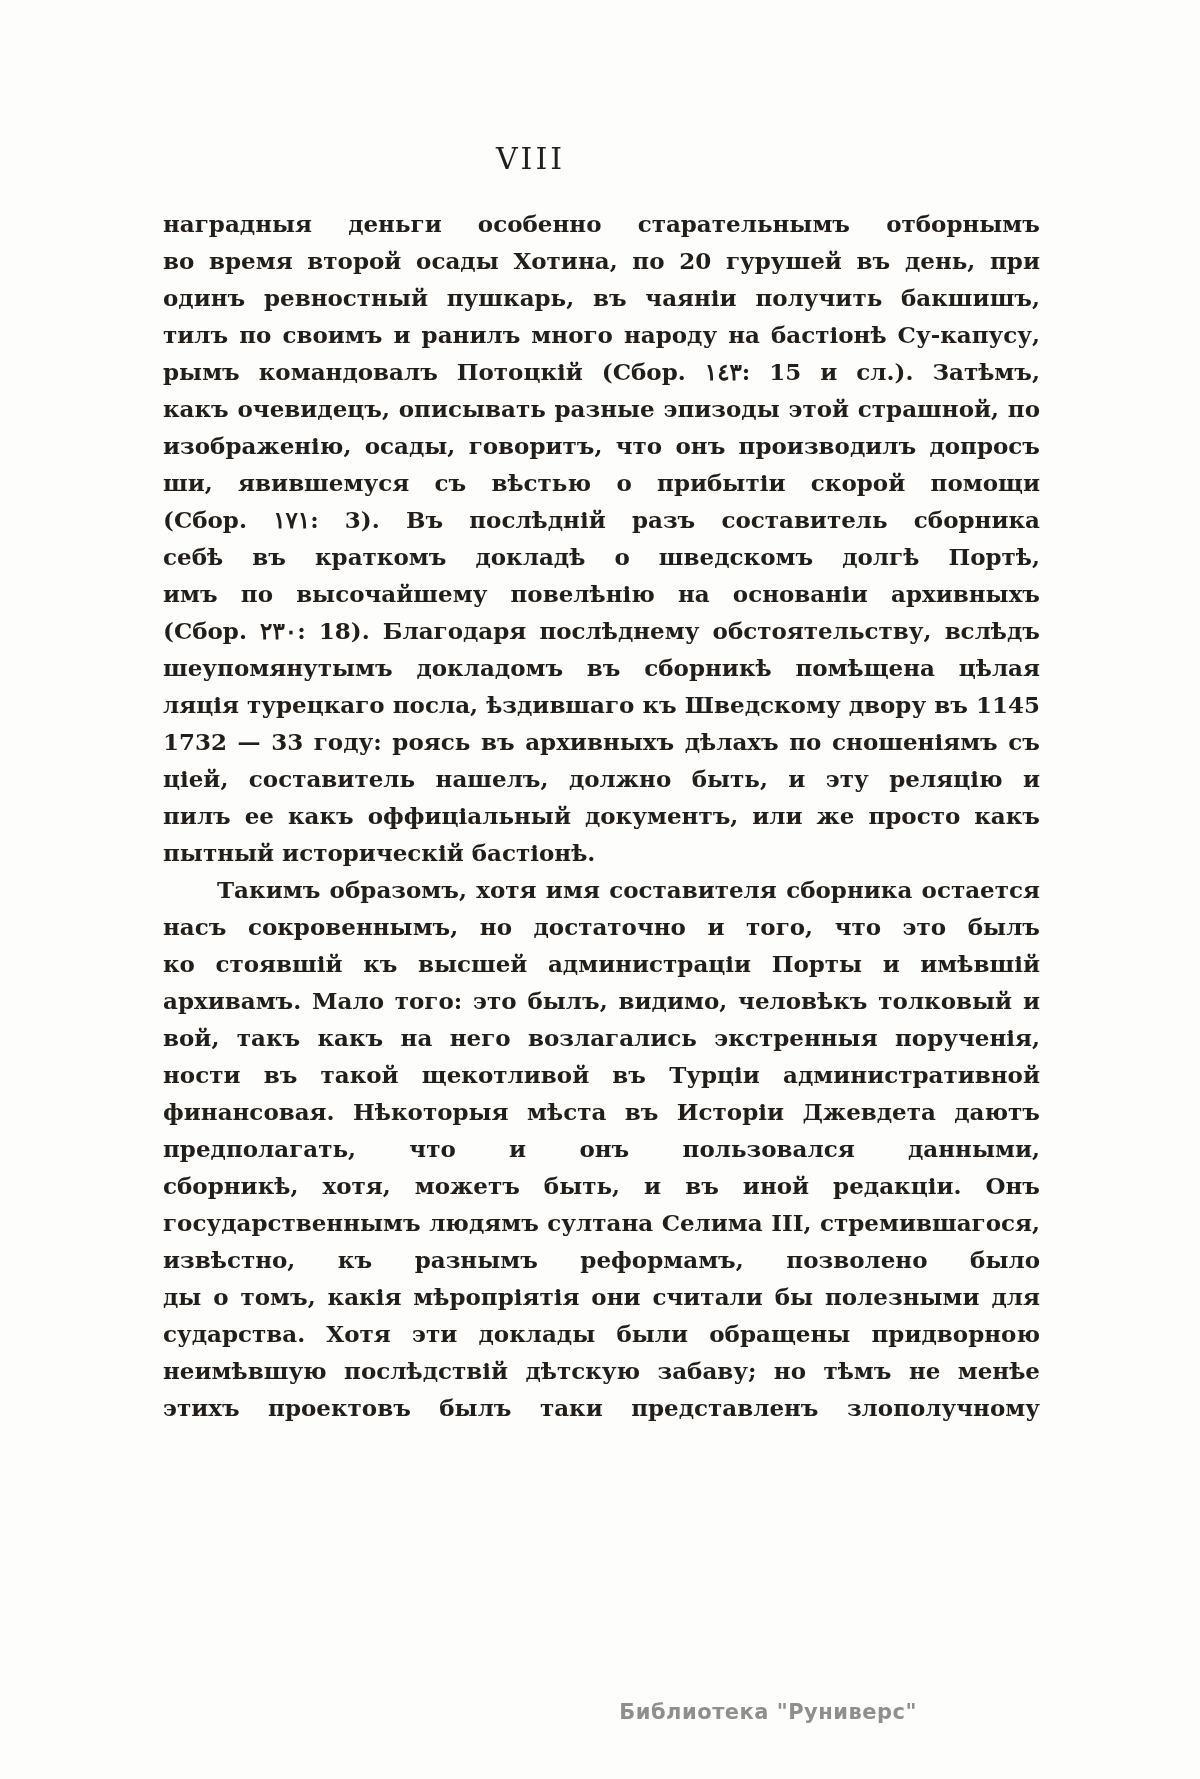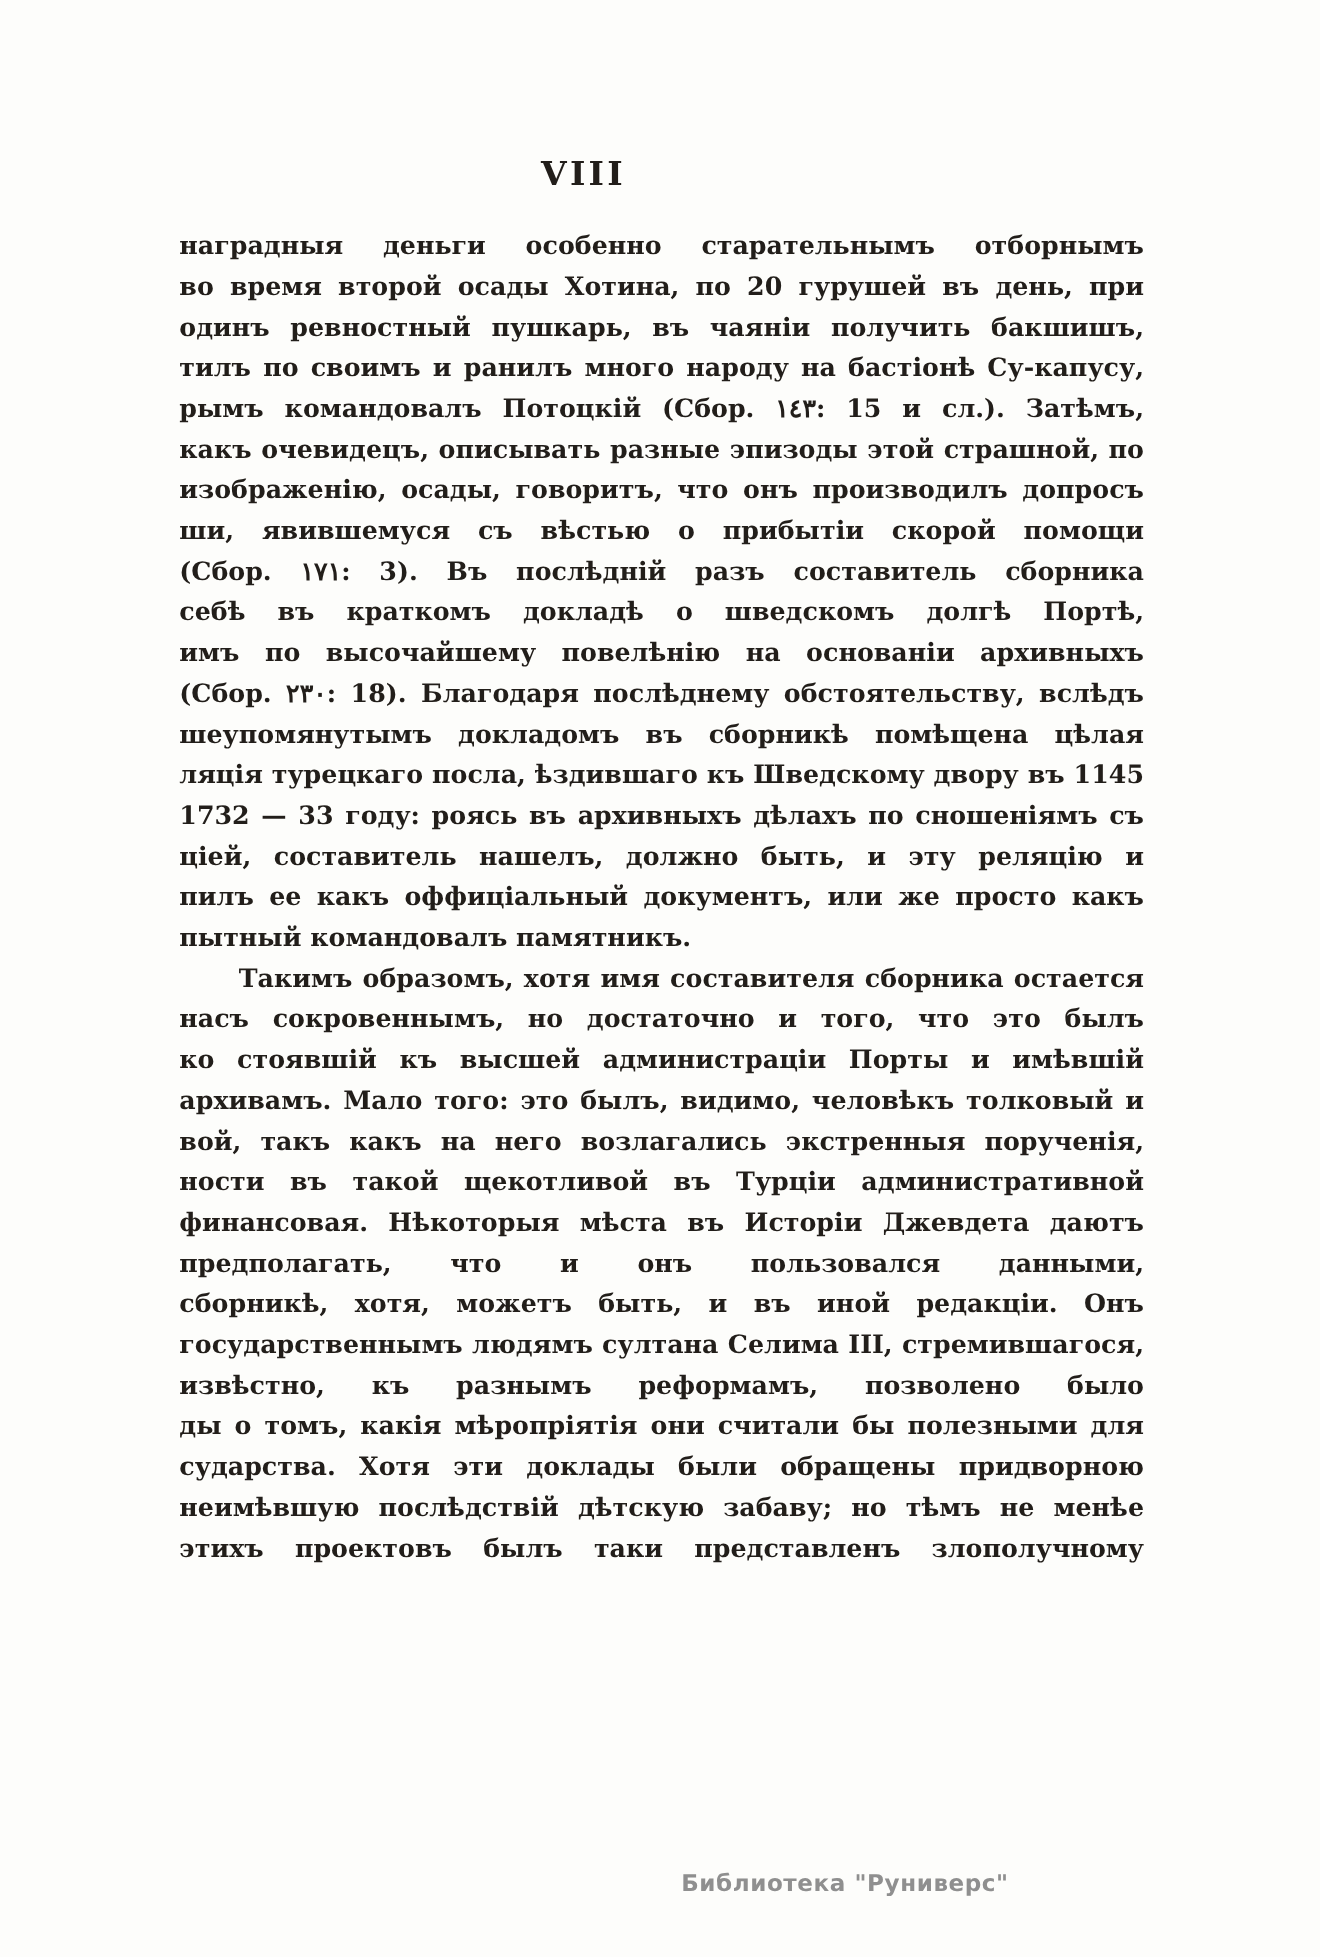--- a/index.html
+++ b/index.html
@@ -17,21 +17,21 @@
     color: var(--ink, #221e1a);
   }
   .page-header {
     position: absolute;
     top: 141px;
     left: 163px;
     width: 877px;
     text-align: center;
     transform: translateX(-71px);
     font-size: 30px;
-    font-weight: bold;
+    font-weight: normal;
     letter-spacing: 3px;
   }
   .text-block {
     position: absolute;
     top: 205px;
     left: 163px;
     width: 877px;
   }
   .line {
     height: 37px;
@@ -76,21 +76,21 @@
       <div class="line just">ши, явившемуся съ вѣстью о прибытіи скорой помощи осажденнымъ</div>
       <div class="line just">(Сбор. ١٧١: 3). Въ послѣдній разъ составитель сборника упоминаетъ о</div>
       <div class="line just">себѣ въ краткомъ докладѣ о шведскомъ долгѣ Портѣ, написанномъ</div>
       <div class="line just">имъ по высочайшему повелѣнію на основаніи архивныхъ документовъ</div>
       <div class="line just">(Сбор. ٢٣٠: 18). Благодаря послѣднему обстоятельству, вслѣдъ за вы-</div>
       <div class="line just">шеупомянутымъ докладомъ въ сборникѣ помѣщена цѣлая длинная ре-</div>
       <div class="line just">ляція турецкаго посла, ѣздившаго къ Шведскому двору въ 1145 =</div>
       <div class="line just">1732 — 33 году: роясь въ архивныхъ дѣлахъ по сношеніямъ съ Шве-</div>
       <div class="line just">ціей, составитель нашелъ, должно быть, и эту реляцію и присовоку-</div>
       <div class="line just">пилъ ее какъ оффиціальный документъ, или же просто какъ любо-</div>
-      <div class="line">пытный командовалъ памятникъ.</div>
+      <div class="line">пытный историческій бастіонѣ.</div>
       <div class="line just indent">Такимъ образомъ, хотя имя составителя сборника остается для</div>
       <div class="line just">насъ сокровеннымъ, но достаточно и того, что это былъ человѣкъ близ-</div>
       <div class="line just">ко стоявшій къ высшей администраціи Порты и имѣвшій доступъ къ ея</div>
       <div class="line just">архивамъ. Мало того: это былъ, видимо, человѣкъ толковый и дѣло-</div>
       <div class="line just">вой, такъ какъ на него возлагались экстренныя порученія, вособен-</div>
       <div class="line just">ности въ такой щекотливой въ Турціи административной отрасли, какъ</div>
       <div class="line just">финансовая. Нѣкоторыя мѣста въ Исторіи Джевдета даютъ поводъ</div>
       <div class="line just">предполагать, что и онъ пользовался данными, заключающимися въ</div>
       <div class="line just">сборникѣ, хотя, можетъ быть, и въ иной редакціи. Онъ говоритъ, что</div>
       <div class="line just">государственнымъ людямъ султана Селима III, стремившагося, какъ</div>

